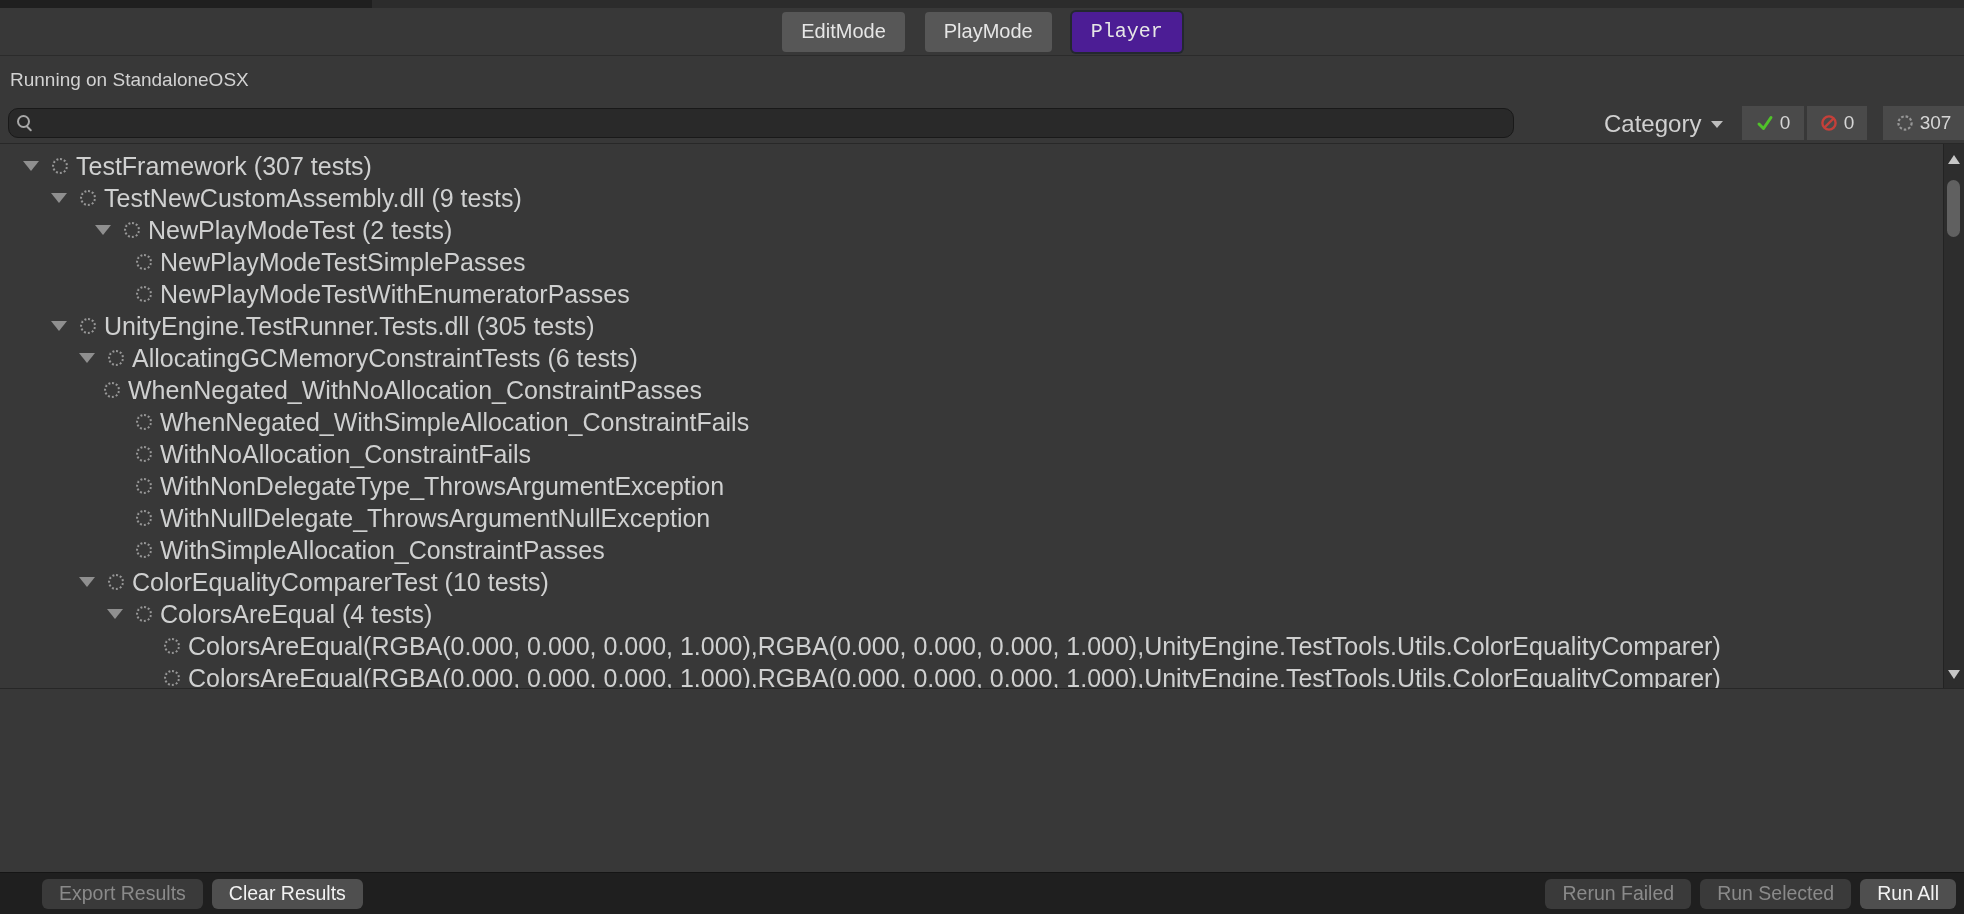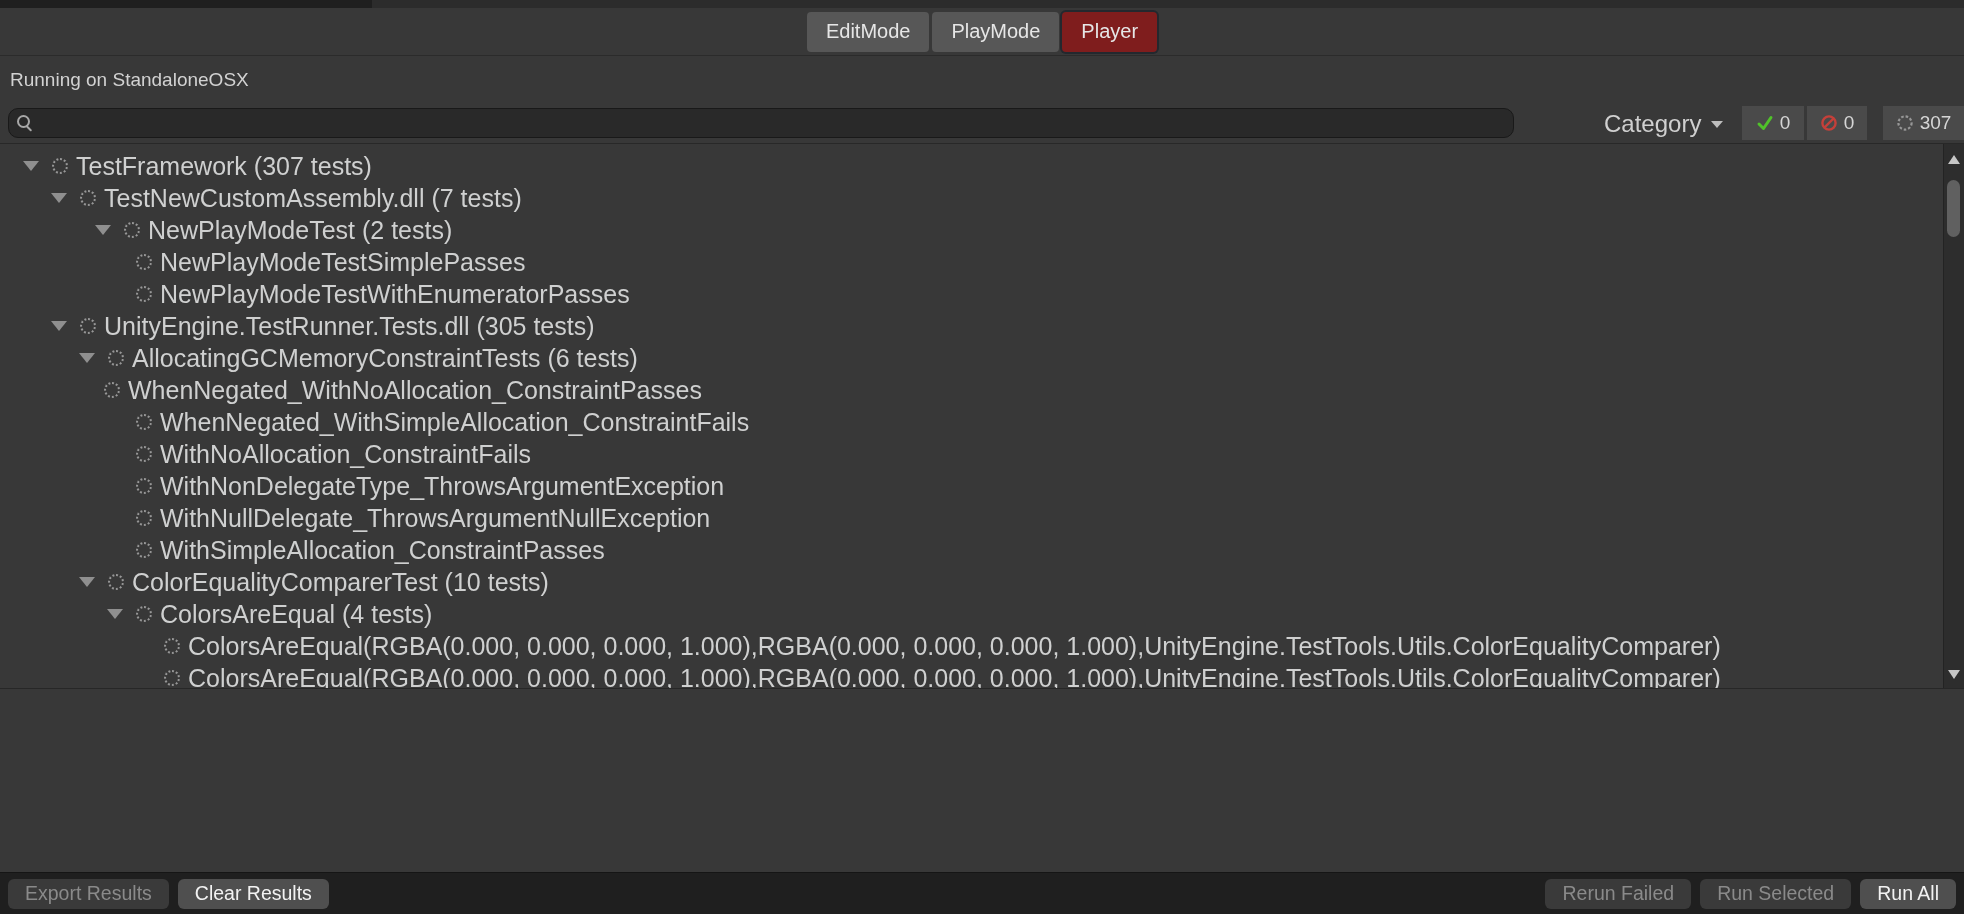--- a/index.html
+++ b/index.html
@@ -7,24 +7,24 @@
     width:1964px;height:914px;overflow:hidden;position:relative;
     background:#383838;
     font-family:"Liberation Sans","DejaVu Sans",sans-serif;
     -webkit-user-select:none;user-select:none;
   }
   
   .topstrip{position:absolute;left:0;top:0;width:1964px;height:8px;background:#2c2c2c;}
   .topstrip .docked-tab{position:absolute;left:0;top:0;width:372px;height:8px;background:#1f1f1f;}
   
   .tabsrow{position:absolute;left:0;top:8px;width:1964px;height:48px;background:#383838;
-    border-bottom:1px solid #2b2b2b;display:flex;justify-content:center;align-items:center;gap:3px;box-sizing:border-box;}
+    border-bottom:1px solid #2b2b2b;display:flex;justify-content:center;align-items:center;gap:20px;box-sizing:border-box;}
   .modetab{height:40px;padding:0 19px;display:flex;align-items:center;justify-content:center;
     background:#575757;color:#e6e6e6;font-size:20px;border-radius:4px;cursor:default;}
-  .modetab.active{background:#7f1d1d;box-shadow:0 0 0 2px #23282e;}
+  .modetab.active{background:#4c1d95;box-shadow:0 0 0 2px #23282e;font-family:Liberation Mono, monospace;}
   
   .statusrow{position:absolute;left:0;top:56px;width:1964px;height:48px;display:flex;align-items:center;
     color:#d2d2d2;font-size:19px;padding-left:10px;box-sizing:border-box;}
   
   .searchrow{position:absolute;left:0;top:104px;width:1964px;height:40px;background:#383838;
     border-bottom:1px solid #282828;box-sizing:border-box;}
   .searchbox{position:absolute;left:8px;top:4px;width:1506px;height:30px;background:#292929;
     border:1px solid #191919;border-radius:10px;box-sizing:border-box;color:#dddddd;font-size:18px;
     padding:0 10px 0 36px;outline:none;font-family:inherit;}
   .mag{position:absolute;left:17px;top:11px;width:9px;height:9px;border:2px solid #a8a8a8;border-radius:50%;}
@@ -55,21 +55,21 @@
     border-left:6px solid transparent;border-right:6px solid transparent;border-bottom:9px solid #c6c6c6;}
   .sbar .down{position:absolute;left:4px;bottom:9px;width:0;height:0;
     border-left:6px solid transparent;border-right:6px solid transparent;border-top:9px solid #c6c6c6;}
   .sbar .thumb{position:absolute;left:3px;top:36px;width:13px;height:57px;background:#606060;border-radius:7px;}
   
   .lowerpanel{position:absolute;left:0;top:688px;width:1964px;height:184px;background:#383838;
     border-top:1px solid #272727;box-sizing:border-box;}
   .footer{position:absolute;left:0;top:872px;width:1964px;height:42px;background:#1f1f1f;
     border-top:1px solid #151515;box-sizing:border-box;display:flex;align-items:center;justify-content:space-between;
     padding:0 8px;}
-  .fgroup{display:flex;align-items:center;gap:9px;}
+  .fgroup{display:flex;align-items:center;gap:9px;margin-left:34px;}
   .fbtn{height:30px;padding:0 17px;border:none;border-radius:6px;font-size:19.5px;
     font-family:inherit;cursor:default;}
   .fbtn.enabled{background:#4f4f4f;color:#f2f2f2;}
   .fbtn.disabled{background:#3a3a3a;color:#8a8a8a;}
   svg{display:block;}
 </style>
 </head>
 <body>
 
 <div class="topstrip">
@@ -130,21 +130,21 @@
         <span class="tri"></span>
       </span>
       <span class="circ"></span>
       <span class="tlabel">TestFramework (307 tests)</span>
     </div>
     <div class="trow" style="padding-left: 48px;">
       <span class="tribox">
         <span class="tri"></span>
       </span>
       <span class="circ"></span>
-      <span class="tlabel">TestNewCustomAssembly.dll (7 tests)</span>
+      <span class="tlabel">TestNewCustomAssembly.dll (9 tests)</span>
     </div>
     <div class="trow" style="padding-left: 92px;">
       <span class="tribox">
         <span class="tri"></span>
       </span>
       <span class="circ"></span>
       <span class="tlabel">NewPlayModeTest (2 tests)</span>
     </div>
     <div class="trow" style="padding-left: 104px;">
       <span class="tribox"></span>

